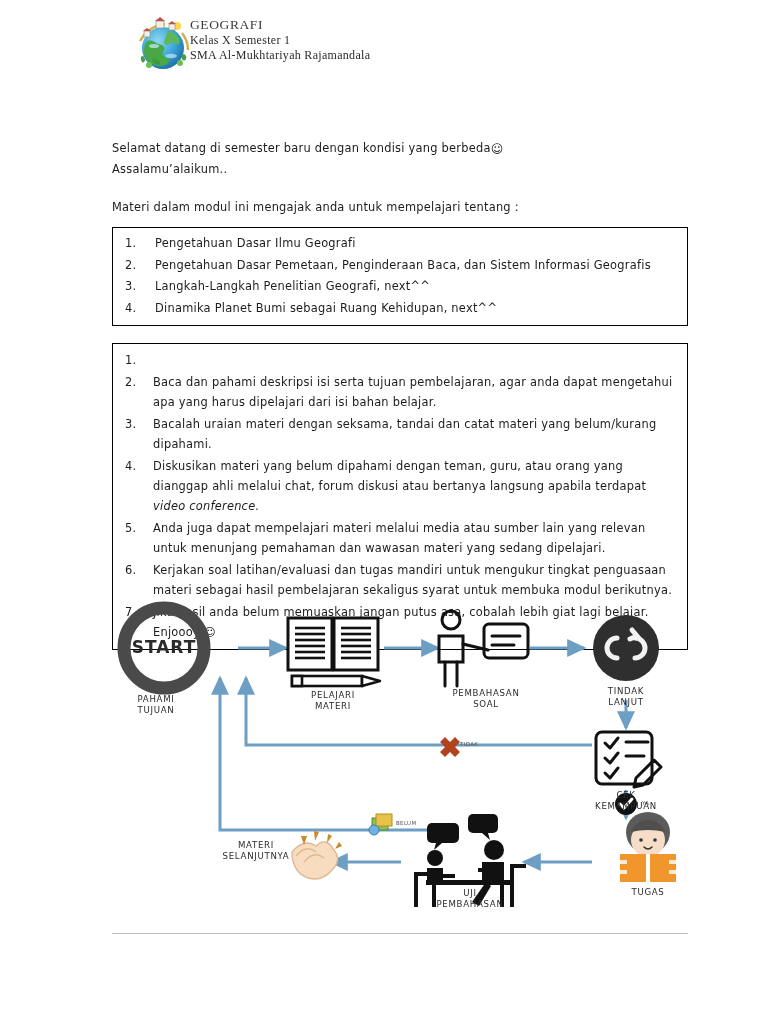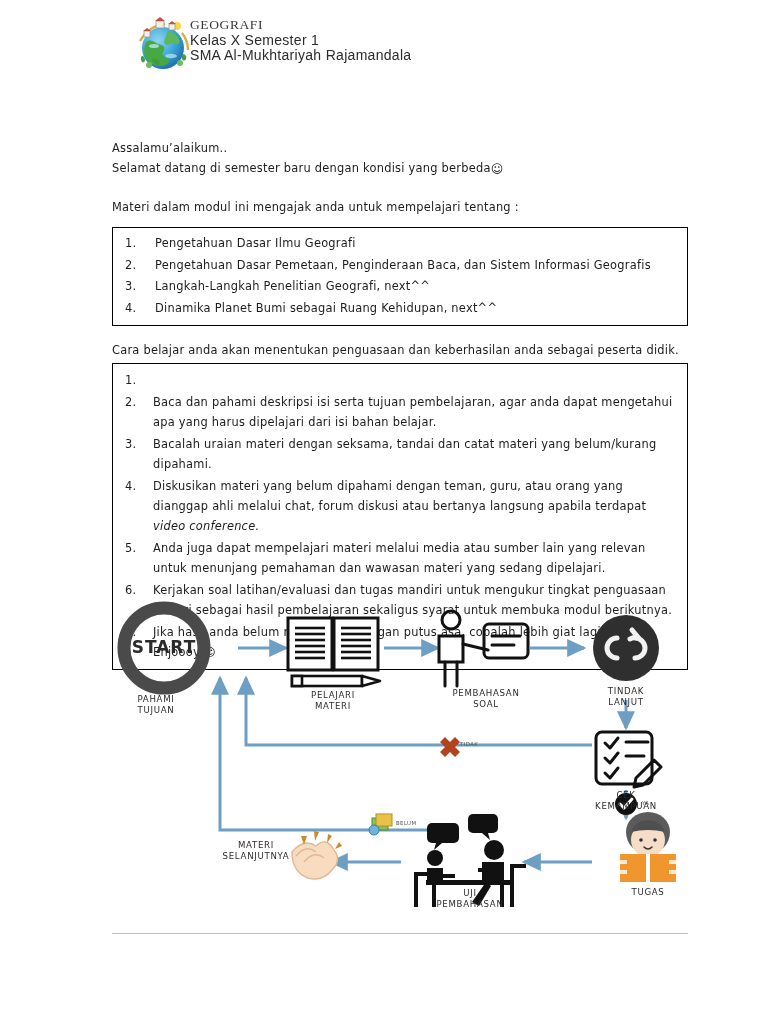--- a/index.html
+++ b/index.html
@@ -34,22 +34,22 @@
     padding-top: 3px;
   }
   .header-title {
     font-family: "Liberation Serif", serif;
     font-size: 13.5px;
     letter-spacing: .6px;
     color: #3a3a3a;
     line-height: 16px;
   }
   .header-sub {
-    font-family: Liberation Sans, sans-serif;
-    font-size: 14px;
+    font-family: Liberation Serif, serif;
+    font-size: 12px;
     letter-spacing: .3px;
     color: #2b2b2b;
     line-height: 15px;
   }
 
   
   .doc {
     position: absolute;
     left: 112px;
     top: 138px;
@@ -171,24 +171,24 @@
   </span>
   <span class="header-text">
     <div class="header-title">GEOGRAFI</div>
     <div class="header-sub">Kelas X Semester 1</div>
     <div class="header-sub">SMA Al-Mukhtariyah Rajamandala</div>
   </span>
 </div>
 
 <div class="doc">
 
-  <p class="para">Assalamu’alaikum..</p>
   <p class="para">
     <span>Selamat datang di semester baru dengan kondisi yang berbeda</span><span class="smiley">☺</span>
   </p>
+  <p class="para">Assalamu’alaikum..</p>
 
   <div class="gap-1"></div>
 
   <p class="para">Materi dalam modul ini mengajak anda untuk mempelajari tentang :</p>
 
   <div class="gap-2"></div>
 
   <div class="listbox">
     <ol>
       <li>
@@ -205,21 +205,20 @@
       </li>
       <li>
         <span class="li-num">4.</span>
         <span class="li-text">Dinamika Planet Bumi sebagai Ruang Kehidupan, next^^</span>
       </li>
     </ol>
   </div>
 
   <div class="gap-3"></div>
 
-  <p class="para">Cara belajar anda akan menentukan penguasaan dan keberhasilan anda sebagai peserta didik.</p>
 
   <div style="height:3px"></div>
 
   <div class="listbox tall">
     <ol>
       <li>
         <span class="li-num">1.</span>
       </li>
       <li>
         <span class="li-num">2.</span>

